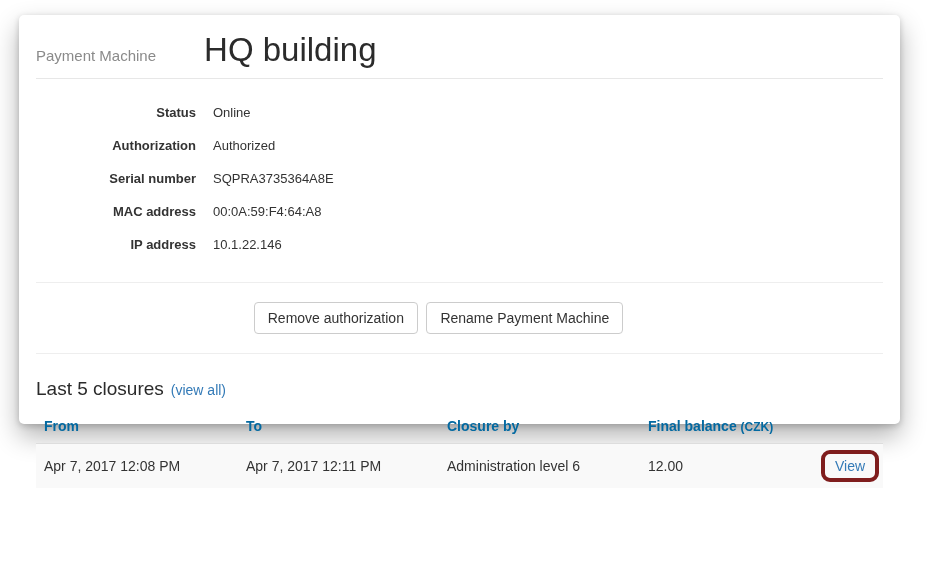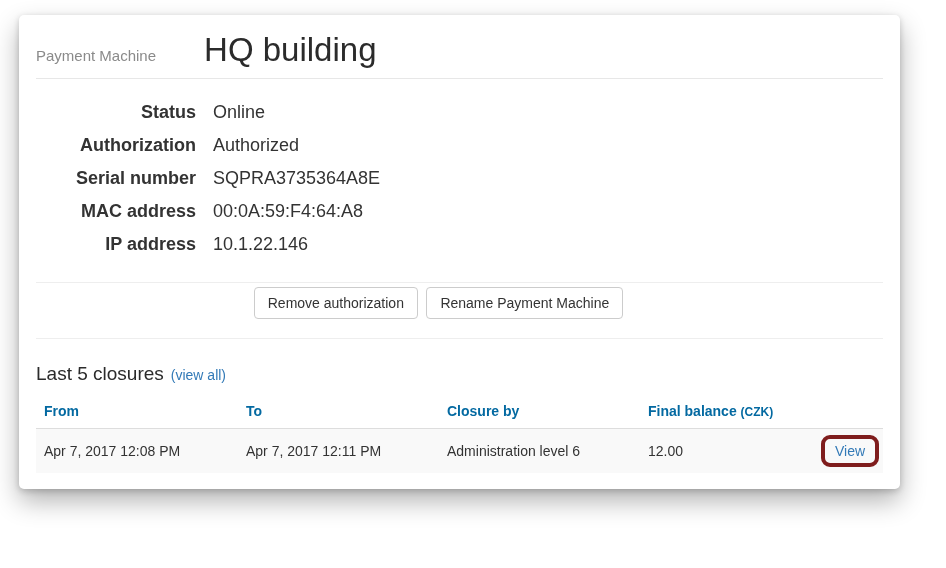--- a/index.html
+++ b/index.html
@@ -6,21 +6,21 @@
   html, body {
     width: 946px; height: 568px;
     background: #ffffff;
     font-family: "Liberation Sans", sans-serif;
     overflow: hidden;
     color: #333333;
   }
   .card {
     position: absolute;
     left: 19px; top: 15px;
-    width: 881px; height: 474px;
+    width: 881px; height: 409px;
     background: #ffffff;
     border-radius: 5px;
     box-shadow: 0 2px 6px rgba(0,0,0,0.18), 0 12px 26px rgba(0,0,0,0.30);
     padding: 0 17px;
   }
 
   
   .page-header {
     display: flex;
     align-items: baseline;
@@ -36,21 +36,21 @@
     font-weight: normal;
     color: #2b2b2b;
     margin-left: 48px;
   }
 
   
   .details { margin-top: 26px; }
   .detail-row {
     display: flex;
     margin-bottom: 18px;
-    font-size: 18px;
+    font-size: 13px;
     line-height: 15px;
   }
   .detail-label {
     width: 160px;
     text-align: right;
     font-weight: bold;
     color: #333333;
     flex: none;
   }
   .detail-value {
@@ -61,21 +61,21 @@
   hr.divider {
     border: none;
     border-top: 1px solid #eeeeee;
     height: 0;
   }
   .hr-1 { margin-top: 30px; }
   .hr-2 { margin-top: 19px; }
 
   
   .actions {
-    margin-top: 4px;
+    margin-top: 19px;
     text-align: center;
     position: relative;
     left: -21px;
   }
   .btn {
     display: inline-block;
     background: #ffffff;
     border: 1px solid #cccccc;
     border-radius: 4px;
     padding: 7px 13px;

